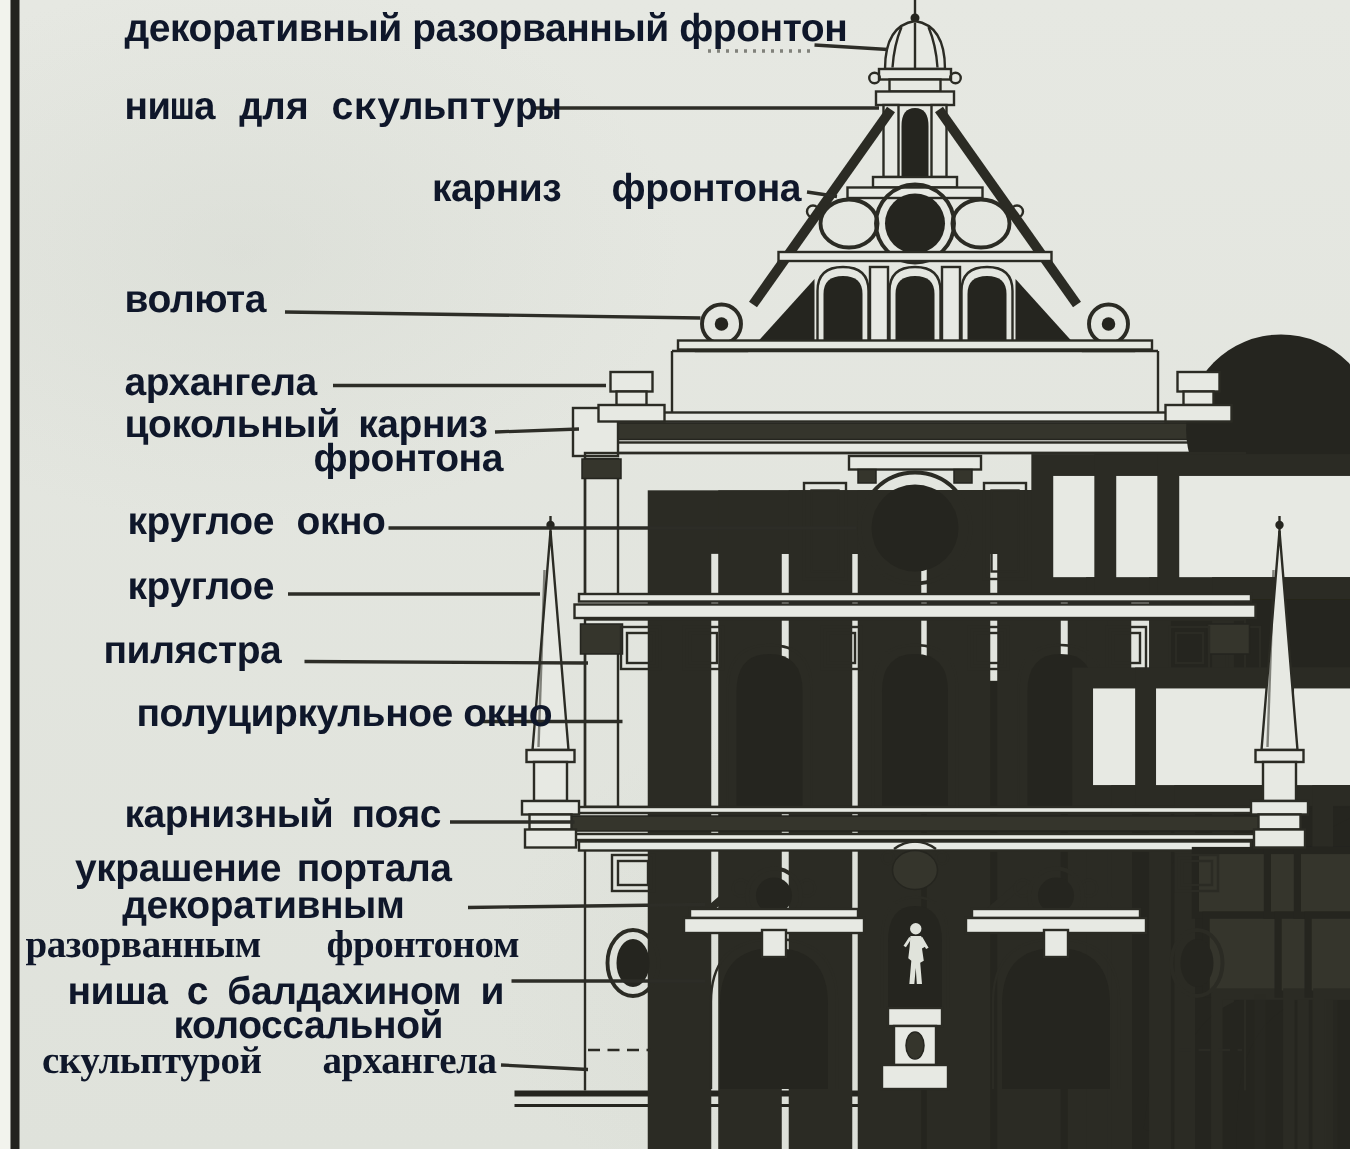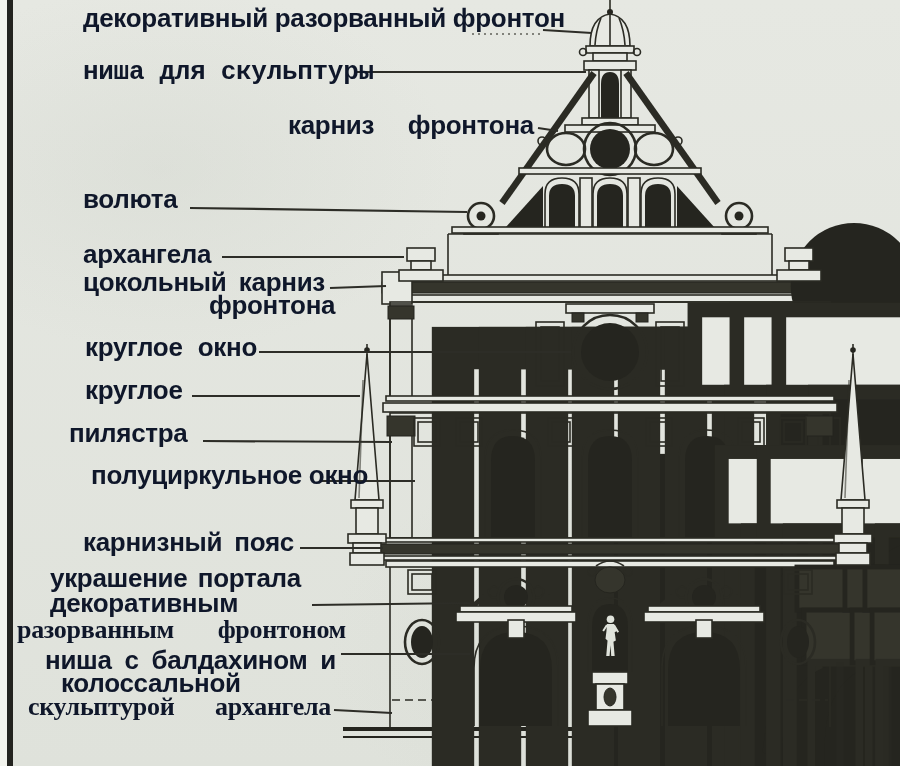--- a/index.html
+++ b/index.html
@@ -13,21 +13,21 @@
   }
   .gutter-white { position:absolute; left:0; top:0; width:7px; height:766px; background:#f2f3ed; }
   .gutter-line  { position:absolute; left:7px; top:0; width:6px; height:766px; background:#23231f; }
   .label {
     position:absolute;
     font-weight:bold; font-size:26px; line-height:26px;
     letter-spacing:-0.3px; color:#0f172a;
     white-space:nowrap;
   }
   .jst { text-align:justify; text-align-last:justify; }
-  .ral { text-align:left; }
+  .ral { text-align:center; }
   svg.facade { position:absolute; left:0; top:0; }
   .s1 { stroke:#2b2b24; stroke-width:1.6; fill:none; }
   .s2 { stroke:#2b2b24; stroke-width:2.6; fill:none; }
   .sw4 { stroke:#2b2b24; stroke-width:5; fill:none; stroke-linecap:round; }
   .sw6 { stroke:#2b2b24; stroke-width:6.5; fill:none; }
   .fd { fill:#25251f; stroke:none; }
   .fm { fill:#35352c; stroke:#25251f; stroke-width:1; }
   .fl { fill:#e7e9e3; stroke:#2b2b24; stroke-width:1.6; }
   .ldr { stroke:#2d2d27; stroke-width:2.2; fill:none; }
 </style>

